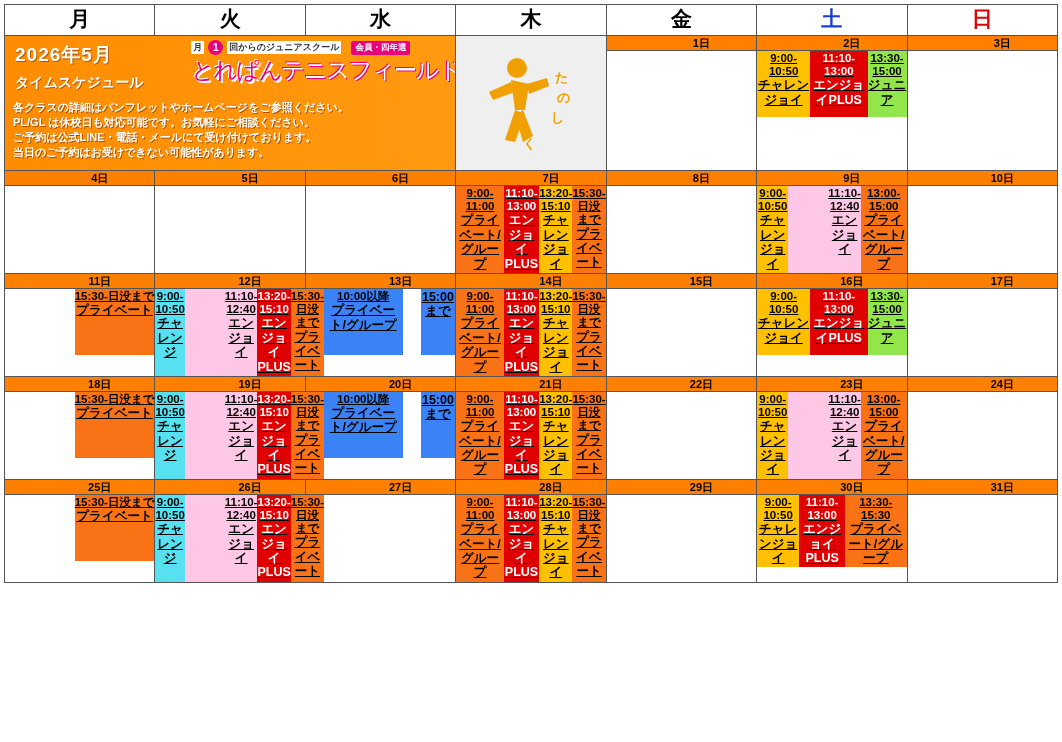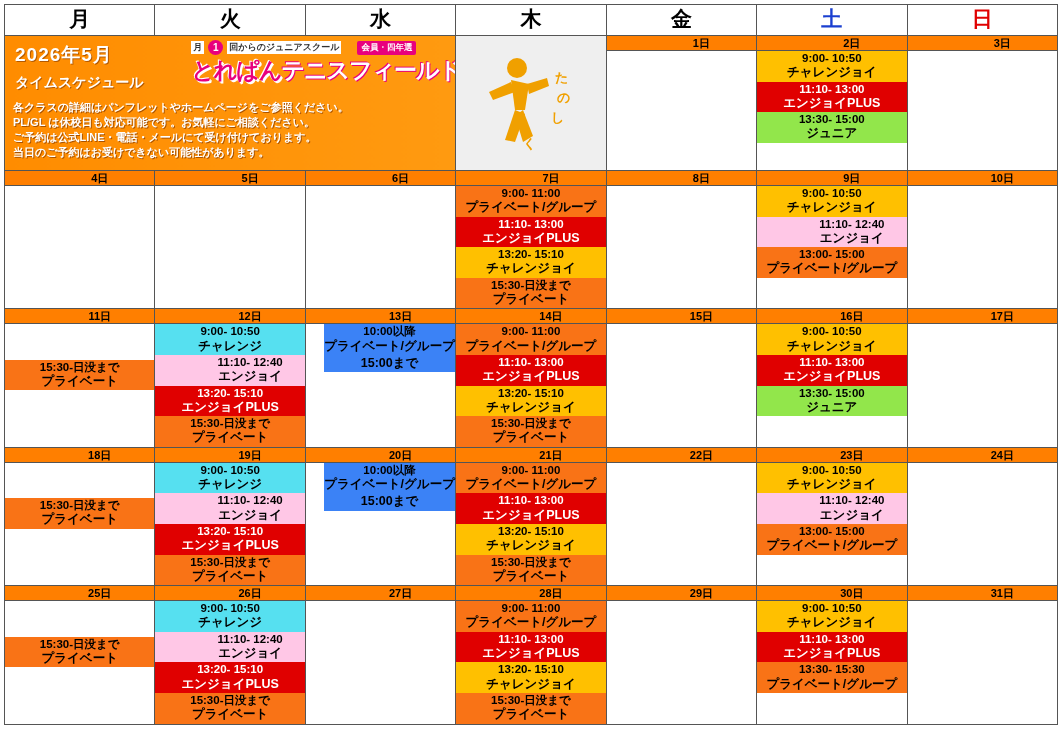--- a/index.html
+++ b/index.html
@@ -20,21 +20,21 @@
   }
   thead th.sat{color:#1a3fd0;}
   thead th.sun{color:#e00000;}
   .datebar{
     height:14px;line-height:14px;font-size:11px;font-weight:bold;
     text-align:center;background:#ff7f00;color:#000;
     border-bottom:1px solid #555;
     padding-left:40px;
   }
   .daycell{height:1px;}
-  .inner{display:flex;flex-direction:column;}
+  .inner{display:flex;flex-direction:row;text-decoration:underline;}
   .slot{
     text-align:center;font-weight:bold;line-height:1.15;
     padding:1px 0 2px 0;font-size:11.5px;
   }
   .slot .t{display:block;font-size:11.5px;}
   .slot .n{display:block;font-size:12.5px;}
   .spacer{flex:1 1 auto;}
   
   .c-orange{background:#ffc000;color:#000;}
   .c-red{background:#e00000;color:#ffffff;}
@@ -66,24 +66,24 @@
     display:flex;flex-direction:column;align-items:flex-start;
   }
   .logo-top{display:flex;align-items:center;gap:4px;}
   .logo-badge{
     display:inline-block;background:#e8007d;color:#fff;border-radius:50%;
     width:15px;height:15px;font-size:10px;line-height:15px;text-align:center;font-weight:bold;
   }
   .logo-small{font-size:9px;color:#333;background:#fff;padding:0 2px;font-weight:bold;}
   .logo-tag{
     font-size:8.5px;color:#fff;background:#e8007d;padding:1px 4px;border-radius:2px;
-    font-weight:bold;margin-left:12px;
+    font-weight:bold;margin-left:6px;
   }
   .logo-main{
-    font-size:23px;font-weight:bold;color:#e8007d;
+    font-size:23px;font-weight:normal;color:#e8007d;
     text-shadow:1px 1px 0 #fff, 2px 2px 0 #fff,-1px -1px 0 #fff;
     letter-spacing:-1px;white-space:nowrap;
   }
   .logo-main .w{color:#ffffff;text-shadow:1px 1px 0 #e8007d,-1px -1px 0 #e8007d;}
   .artcell{
     background:#efefef;position:relative;height:134px;
   }
   .art-runner{
     position:absolute;left:50%;top:50%;transform:translate(-50%,-50%);
   }

